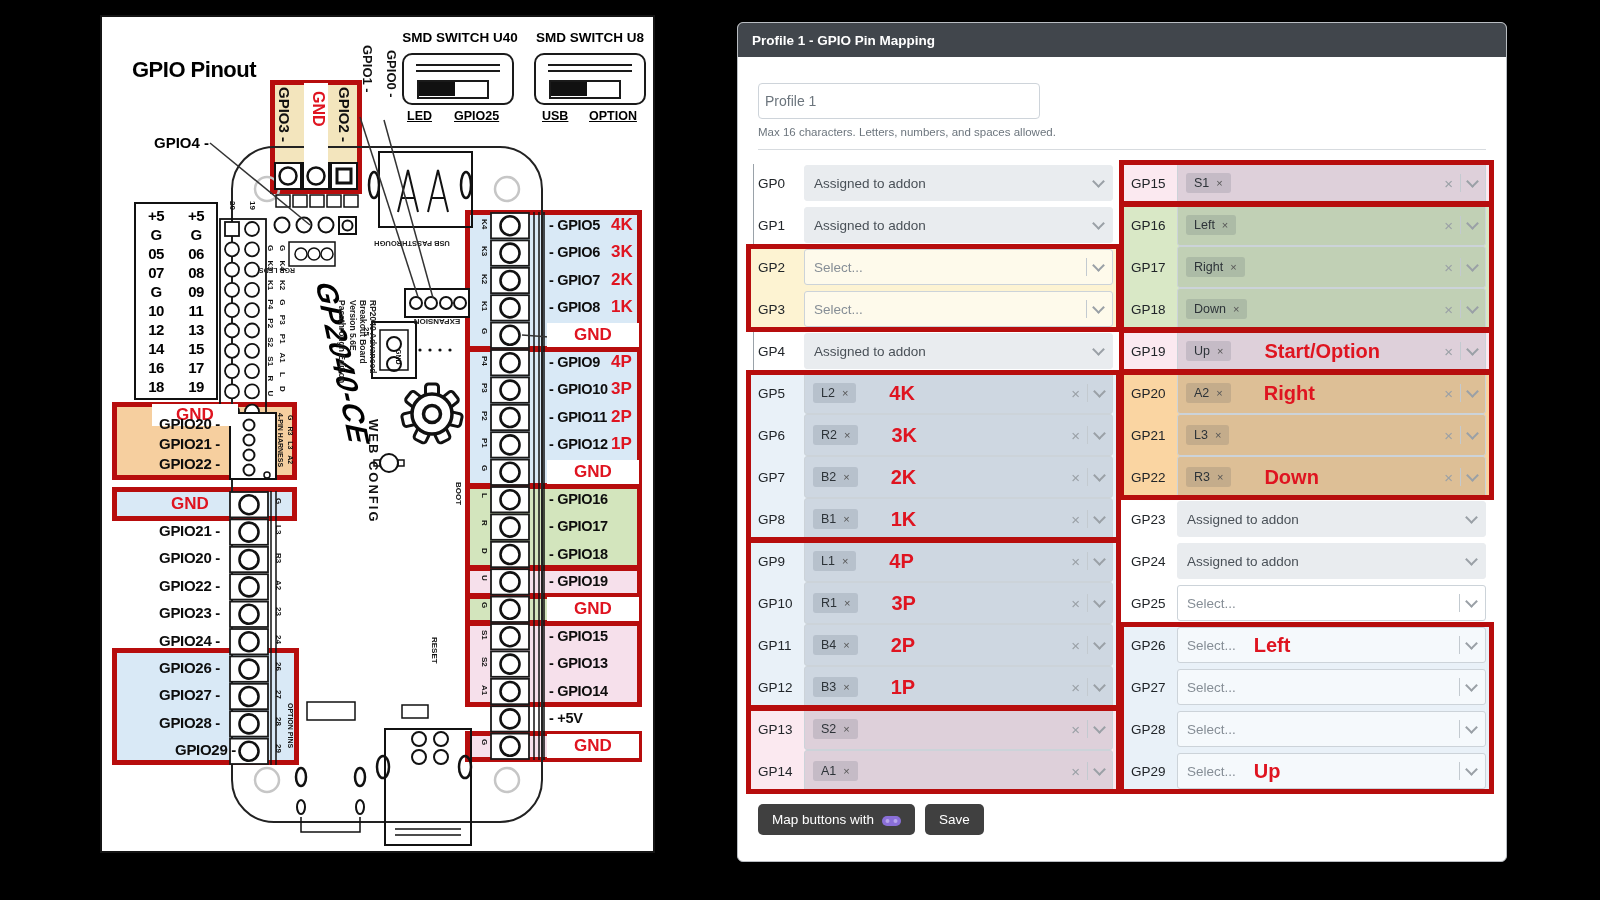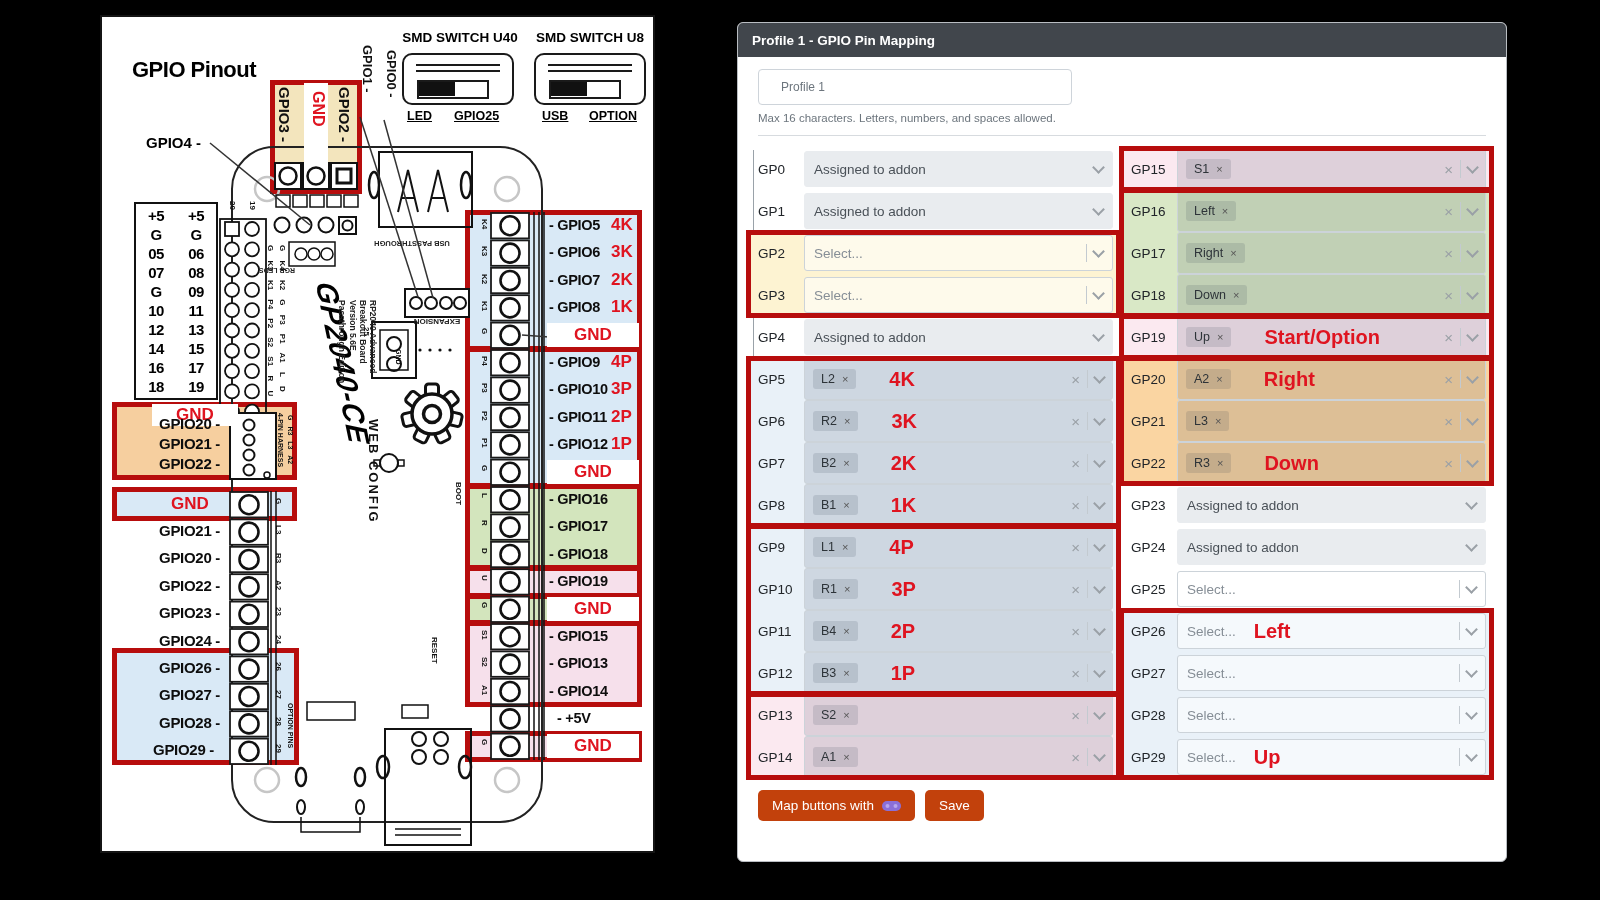--- a/index.html
+++ b/index.html
@@ -40,22 +40,22 @@
   .binfo{position:absolute;left:276px;top:283px;transform:rotate(90deg);transform-origin:0 0;
     font-size:8.5px;font-weight:700;color:#222;z-index:2;line-height:1.2;white-space:nowrap;}
 
   
   .card{position:absolute;left:737px;top:22px;width:768px;height:838px;background:#fff;
     border:1px solid #b9bdc2;border-radius:6px;}
   .card-header{height:34px;background:#41464c;border-radius:5px 5px 0 0;color:#fff;
     font-size:13.5px;font-weight:700;display:flex;align-items:center;padding:0 14px;text-align:center;}
   .card-body{padding:12px 20px 0 20px;}
   .pn-label{font-size:13.5px;color:#212529;margin:6px 0 8px;}
-  .pn-input{width:268px;height:34px;border:1px solid #ced4da;border-radius:4px;padding:0 22px;
-    font-size:12px;color:#6c757d;font-family:"Liberation Sans",sans-serif;}
+  .pn-input{width:268px;height:34px;border:1px solid #ced4da;border-radius:4px;padding:0 6px;
+    font-size:14px;color:#6c757d;font-family:"Liberation Sans",sans-serif;margin-top:14px;}
   .pn-help{font-size:11.5px;color:#6c757d;margin:7px 0 11px;}
   .hr{height:1px;background:#d7dbdf;margin:4px 0 6px;}
   .map-grid{display:flex;gap:18px;padding:6px 0 4px;}
   .mcol{flex:1;position:relative;}
   .mcol.first::before{content:'';position:absolute;left:-5px;top:2px;bottom:2px;width:1px;background:#9aa2a9;}
   .rgroup{position:relative;}
   .rgroup::before{content:'';position:absolute;inset:0 -8px 0 -12px;background:var(--gbg,transparent);}
   .rgroup.boxed::after{content:'';position:absolute;inset:-2px -8px -2px -12px;border:5px solid #b70d0d;z-index:4;pointer-events:none;}
   .map-row{height:42px;display:flex;align-items:center;position:relative;z-index:1;}
   .pin{width:46px;font-size:13.5px;color:#212529;}
@@ -68,22 +68,22 @@
     padding:3px 8px;font-size:12.5px;color:#2d3338;}
   .chip .x{font-size:11px;color:#555;}
   .ctrl{margin-left:auto;display:flex;align-items:center;gap:7px;}
   .clr{color:#9aa0a6;font-size:15px;line-height:1;}
   .sep{width:1px;height:18px;background:#c3cad0;}
   .chev{width:7px;height:7px;border-right:2px solid #9aa0a6;border-bottom:2px solid #9aa0a6;
     transform:rotate(45deg);margin-top:-4px;}
   .rnote{color:#df1420;font-weight:800;font-size:20px;margin-left:26px;white-space:nowrap;}
   .rnote.near{margin-left:14px;}
   .actions{display:flex;gap:10px;margin-top:8px;}
-  .btn{background:#c2410c;color:#fff;border:none;border-radius:5px;padding:8px 14px;font-size:13.5px;
-    display:inline-flex;align-items:center;gap:8px;font-family:"Liberation Sans",sans-serif;cursor:pointer;}
+  .btn{background:#404040;color:#fff;border:none;border-radius:5px;padding:8px 14px;font-size:13.5px;
+    display:inline-flex;align-items:flex-end;gap:8px;font-family:"Liberation Sans",sans-serif;cursor:pointer;}
 </style>
 </head>
 <body>
 
 <div class="stage">
 
   <div class="lpanel" id="lpanel">
 
     <div class="abox" id="topbox" style="left: 168px; top: 63px; width: 92px; height: 114px; background: rgb(243, 229, 189);"></div>
     <div class="abox" id="orangebox" style="left: 10px; top: 385px; width: 185px; height: 78px; background: rgb(246, 207, 159);"></div>
@@ -337,21 +337,21 @@
         </div>
     </div>
     <div class="swlab" style="left:440px;top:92px;">USB</div>
     <div class="swlab" style="left:487px;top:92px;">OPTION</div>
 
     <div class="vt" style="left:190px;top:70px;font-size:15px;">GPIO3 -</div>
     <div style="position:absolute;left:202px;top:66px;width:24px;height:82px;background:#fff;z-index:2;"></div>
     <div class="vt redtxt" style="left:224px;top:74px;font-size:16px;">GND</div>
     <div class="vt" style="left:250px;top:70px;font-size:15px;">GPIO2 -</div>
 
-    <div class="calab" style="left:44px;top:117px;">GPIO4 -</div>
+    <div class="calab" style="left:52px;top:117px;">GPIO4 -</div>
     <div class="vt" style="left:272px;top:28px;font-size:13px;">GPIO1 -</div>
     <div class="vt" style="left:296px;top:33px;font-size:13px;">GPIO0 -</div>
 
     <div class="gridbox" id="gridbox">
         <div class="gridrow">
           <span>+5</span>
           <span>+5</span>
         </div>
         <div class="gridrow">
           <span>G</span>
@@ -424,21 +424,21 @@
 
     <div class="ll" style="left:10px;top:505px;">GPIO21 -</div>
     <div class="ll" style="left:10px;top:532px;">GPIO20 -</div>
     <div class="ll" style="left:10px;top:560px;">GPIO22 -</div>
     <div class="ll" style="left:10px;top:587px;">GPIO23 -</div>
     <div class="ll" style="left:10px;top:615px;">GPIO24 -</div>
 
     <div class="ll" style="left:10px;top:642px;">GPIO26 -</div>
     <div class="ll" style="left:10px;top:669px;">GPIO27 -</div>
     <div class="ll" style="left:10px;top:697px;">GPIO28 -</div>
-    <div class="ll" style="left:4px;top:724px;">GPIO29 -</div>
+    <div class="ll" style="left:26px;top:724px;">GPIO29 -</div>
   <div class="vt" style="left: 386px; top: 201.7px; font-size: 8px;">K4</div>
       <div class="bl" style="left: 447px; top: 199.7px;">- GPIO5</div>
       <div class="bn" style="left: 509px; top: 197.7px;">4K</div>
       <div class="vt" style="left: 386px; top: 229.1px; font-size: 8px;">K3</div>
       <div class="bl" style="left: 447px; top: 227.1px;">- GPIO6</div>
       <div class="bn" style="left: 509px; top: 225.1px;">3K</div>
       <div class="vt" style="left: 386px; top: 256.5px; font-size: 8px;">K2</div>
       <div class="bl" style="left: 447px; top: 254.5px;">- GPIO7</div>
       <div class="bn" style="left: 509px; top: 252.5px;">2K</div>
       <div class="vt" style="left: 386px; top: 283.9px; font-size: 8px;">K1</div>
@@ -469,21 +469,21 @@
       <div class="vt" style="left: 386px; top: 557.9px; font-size: 8px;">U</div>
       <div class="bl" style="left: 447px; top: 555.9px;">- GPIO19</div>
       <div class="vt" style="left: 386px; top: 585.3px; font-size: 8px;">G</div>
       <div class="gstrip" style="left: 445px; top: 580.3px; width: 92px; height: 24px;">GND</div>
       <div class="vt" style="left: 386px; top: 612.7px; font-size: 8px;">S1</div>
       <div class="bl" style="left: 447px; top: 610.7px;">- GPIO15</div>
       <div class="vt" style="left: 386px; top: 640.1px; font-size: 8px;">S2</div>
       <div class="bl" style="left: 447px; top: 638.1px;">- GPIO13</div>
       <div class="vt" style="left: 386px; top: 667.5px; font-size: 8px;">A1</div>
       <div class="bl" style="left: 447px; top: 665.5px;">- GPIO14</div>
-      <div class="bl" style="left: 447px; top: 692.9px; margin-left: 8px;">- +5V</div>
+      <div class="bl" style="left: 447px; top: 692.9px;">- +5V</div>
       <div class="vt" style="left: 386px; top: 722.3px; font-size: 8px;">G</div>
       <div class="gstrip" style="left: 445px; top: 717.3px; width: 92px; height: 24px;">GND</div>
       <div class="vt" style="left: 180px; top: 480.7px; font-size: 8px;">G</div>
       <div class="vt" style="left: 180px; top: 508.1px; font-size: 8px;">L3</div>
       <div class="vt" style="left: 180px; top: 535.5px; font-size: 8px;">R3</div>
       <div class="vt" style="left: 180px; top: 562.9px; font-size: 8px;">A2</div>
       <div class="vt" style="left: 180px; top: 590.3px; font-size: 8px;">23</div>
       <div class="vt" style="left: 180px; top: 617.7px; font-size: 8px;">24</div>
       <div class="vt" style="left: 180px; top: 645.1px; font-size: 8px;">26</div>
       <div class="vt" style="left: 180px; top: 672.5px; font-size: 8px;">27</div>

